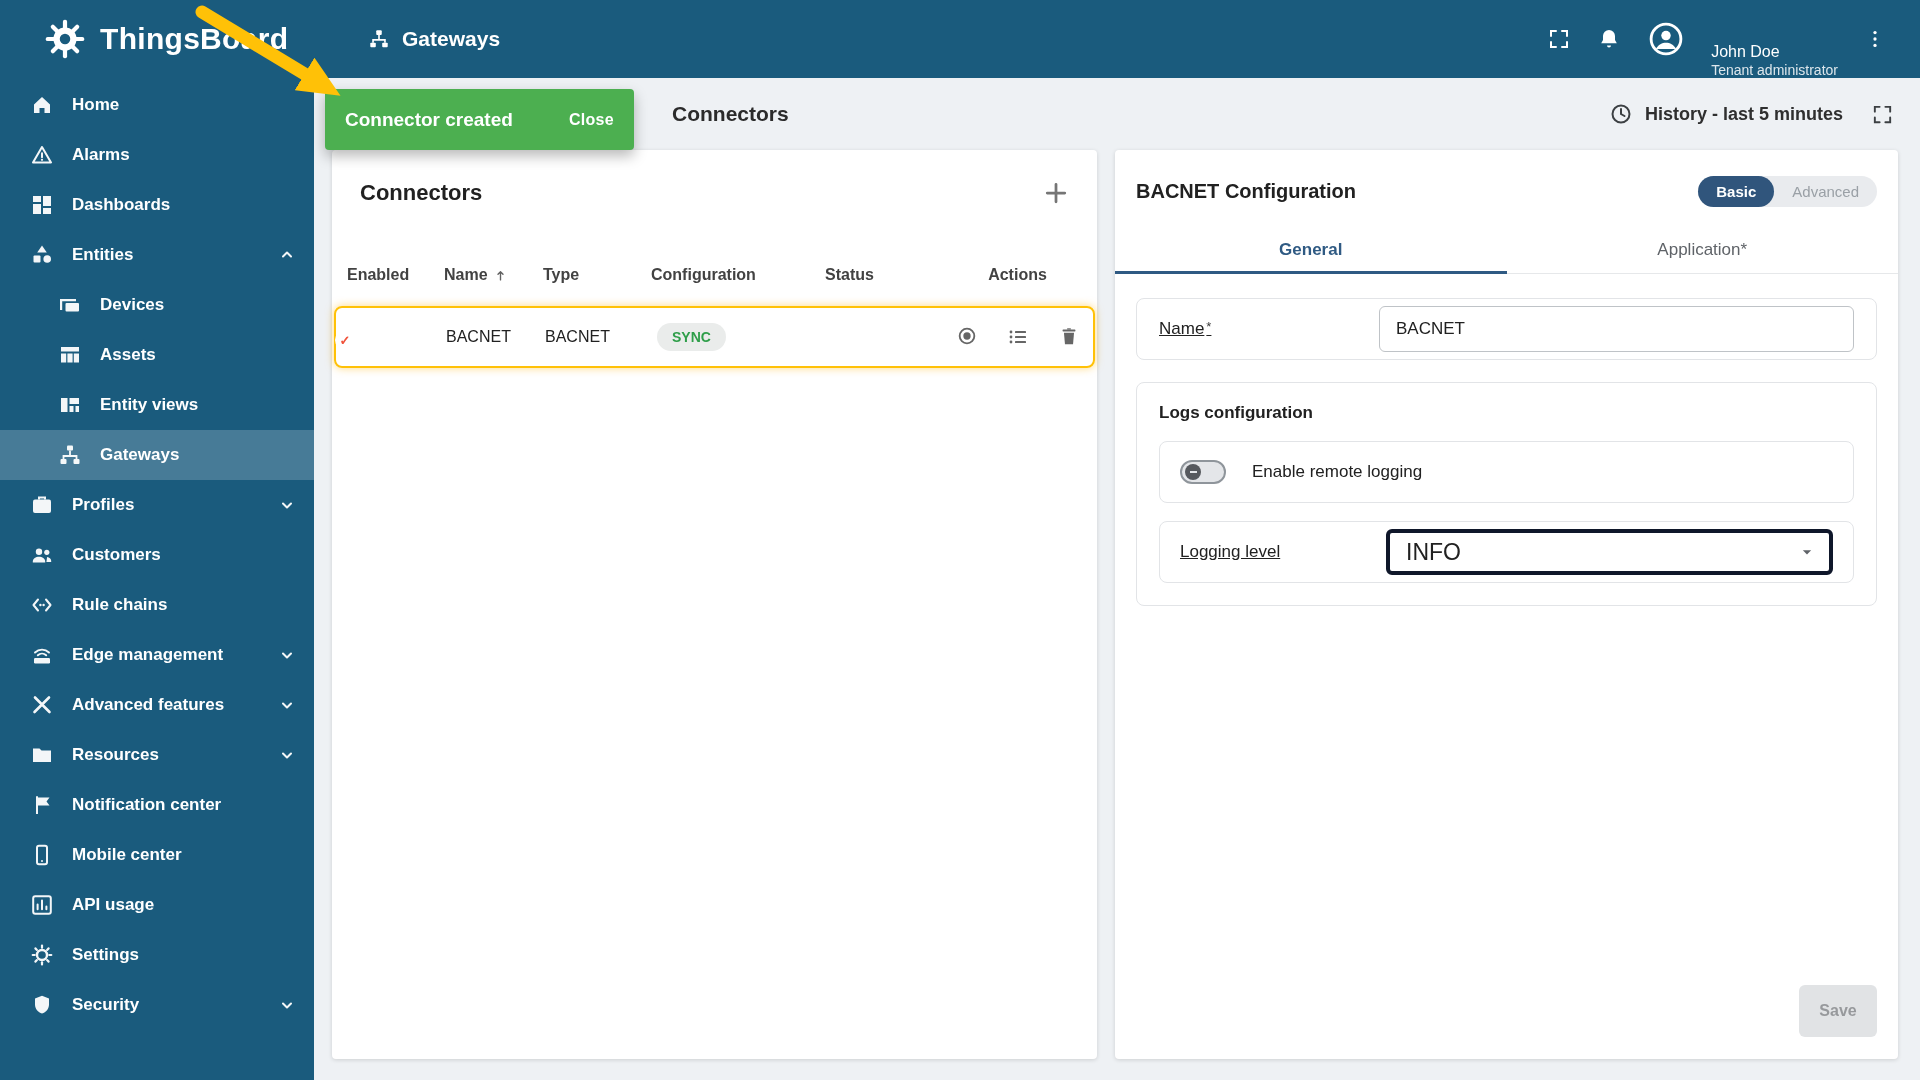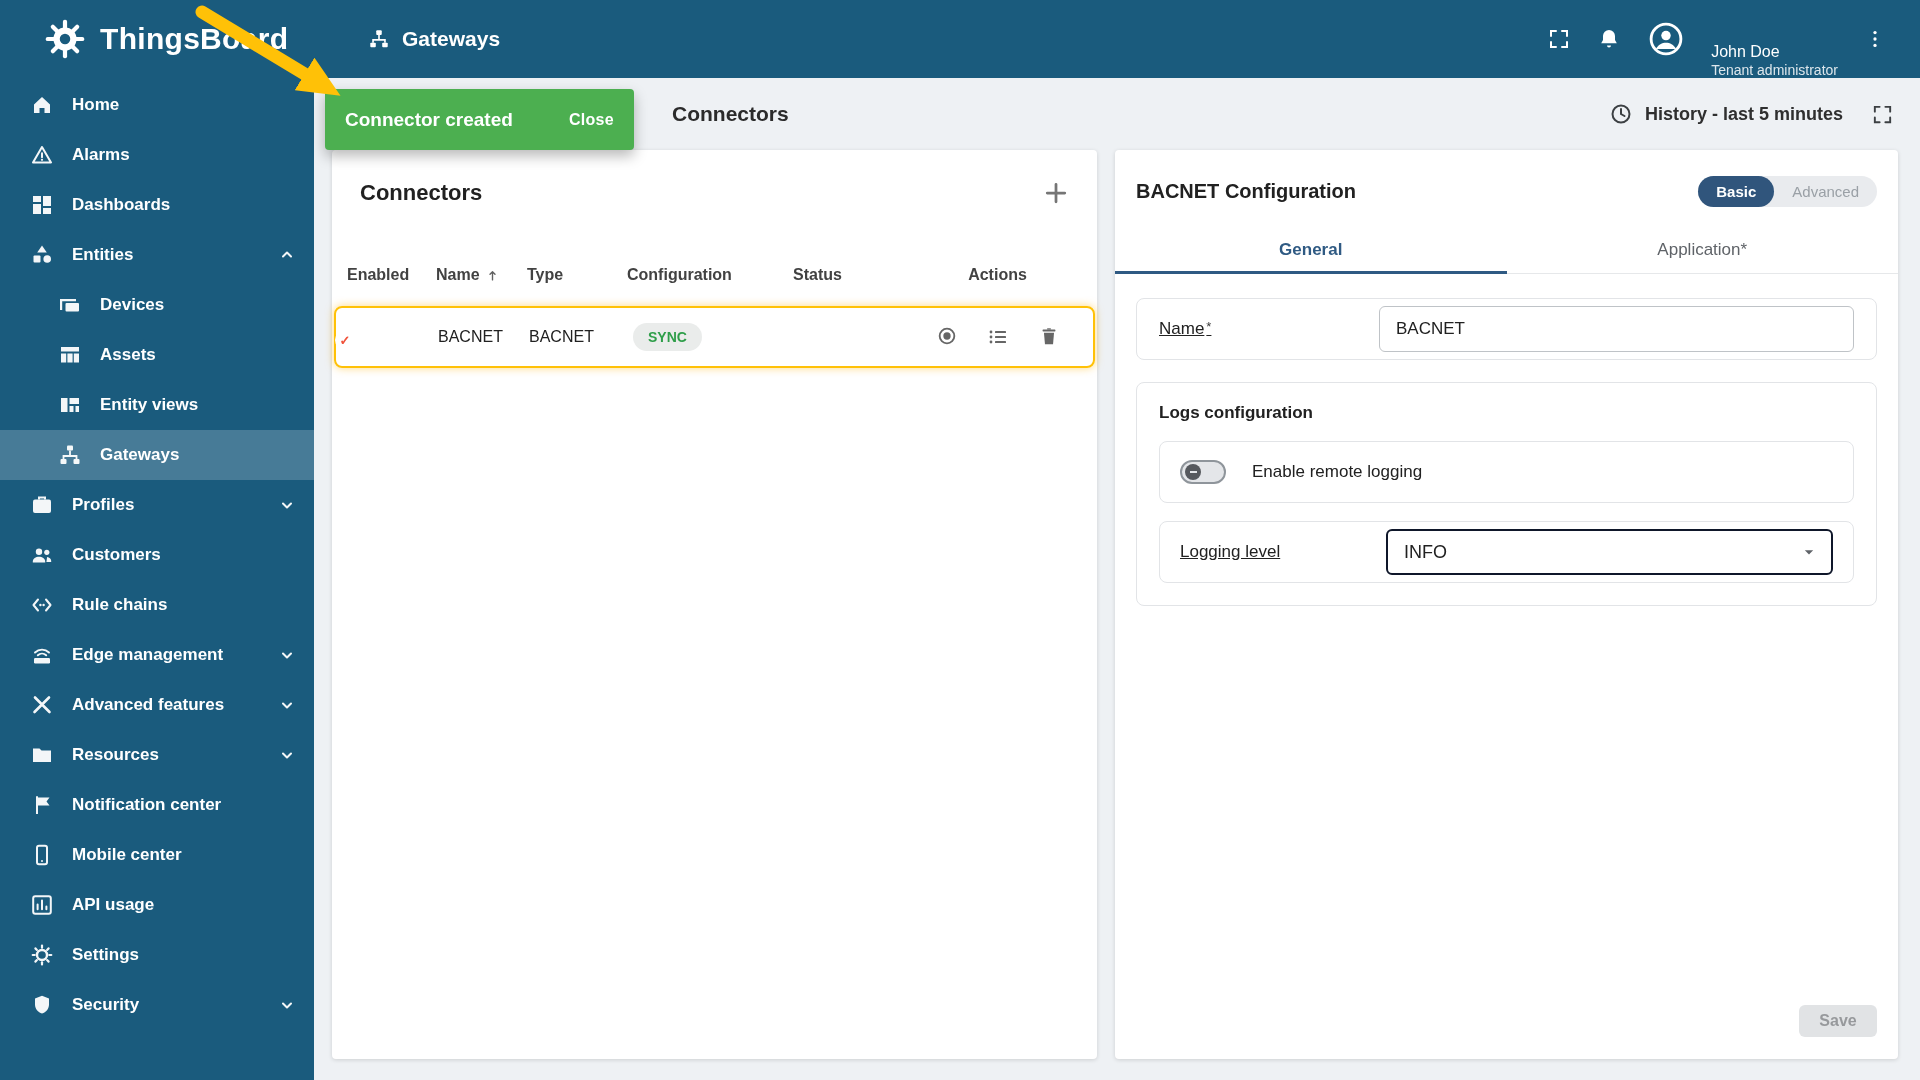--- a/index.html
+++ b/index.html
@@ -48,21 +48,21 @@
 
   .cards { flex:1; display:flex; gap:18px; padding:0 22px 21px 18px; min-height:0; }
   .card { background:#fff; border-radius:4px; box-shadow:0 1px 4px rgba(0,0,0,.14); }
 
   
   .connectors-card { width:765px; flex:none; display:flex; flex-direction:column; }
   .cc-head { display:flex; align-items:center; padding:28px 26px 0 28px; }
   .cc-title { font-size:22px; font-weight:700; }
   .add-btn { margin-left:auto; color:#757575; cursor:pointer; }
 
-  .tgrid { display:grid; grid-template-columns:89px 91px 100px 166px 120px 1fr; align-items:center; }
+  .tgrid { display:grid; grid-template-columns:89px 91px 100px 166px 120px 1fr; align-items:center;gap:8px; }
   .table-head { padding:0 15px; margin-top:58px; font-size:16px; font-weight:700; color:#424242; }
   .th { display:flex; align-items:center; gap:5px; }
   .th-actions, .actions-cell { justify-content:center; }
   .sort-arrow { color:#616161; }
 
   .conn-row {
     margin:22px 2px 0; padding:0 13px; height:62px;
     border:2px solid #FFC107; border-radius:8px;
     box-shadow:0 0 9px rgba(255,179,0,.5);
     font-size:16px; color:#212121;
@@ -99,25 +99,25 @@
     padding:0 16px; font-size:17px; color:#212121; font-family:inherit; background:#fff; }
 
   .logs-section { border:1px solid #E2E4E7; border-radius:8px; margin-top:22px; padding:20px 22px 22px; }
   .logs-title { font-size:17px; font-weight:700; }
   .inner-row { border:1px solid #E2E4E7; border-radius:8px; height:62px; display:flex; align-items:center; padding:0 20px; margin-top:18px; }
   .toggle-off { position:relative; width:46px; height:24px; border-radius:12px; background:#E4E6E9; border:2px solid #8F959B; cursor:pointer; }
   .toggle-off .knob { position:absolute; left:3px; top:2px; width:16px; height:16px; border-radius:50%; background:#56595E;
     display:flex; align-items:center; justify-content:center; }
   .toggle-off .dash { width:7px; height:2px; background:#E4E6E9; }
   .toggle-label { margin-left:26px; font-size:17px; }
-  .select-box { margin-left:auto; width:447px; height:46px; border:2px solid #0f172a; border-radius:6px;
-    display:flex; align-items:center; padding:0 12px 0 16px; font-size:18px; cursor:pointer; background:#fff; }
+  .select-box { margin-left:auto; width:447px; height:46px; border:4px solid #0f172a; border-radius:6px;
+    display:flex; align-items:center; padding:0 12px 0 16px; font-size:23px; cursor:pointer; background:#fff; }
   .select-box .caret { margin-left:auto; color:#5F6368; }
 
-  .save-btn { position:absolute; right:21px; bottom:22px; width:78px; height:32px;
+  .save-btn { position:absolute; right:21px; bottom:22px; width:78px; height:52px;
     background:#E1E3E5; color:#97999C; border:none; border-radius:6px; font-size:16px; font-weight:700; font-family:inherit; }
 
   
   .toast {
     position:absolute; left:325px; top:89px; height:61px; z-index:50;
     background:#4CAF50; color:#fff; border-radius:4px;
     display:flex; align-items:center; gap:56px; padding:0 20px;
     box-shadow:0 6px 14px rgba(0,0,0,.28);
   }
   .toast-msg { font-size:19px; font-weight:700; }

